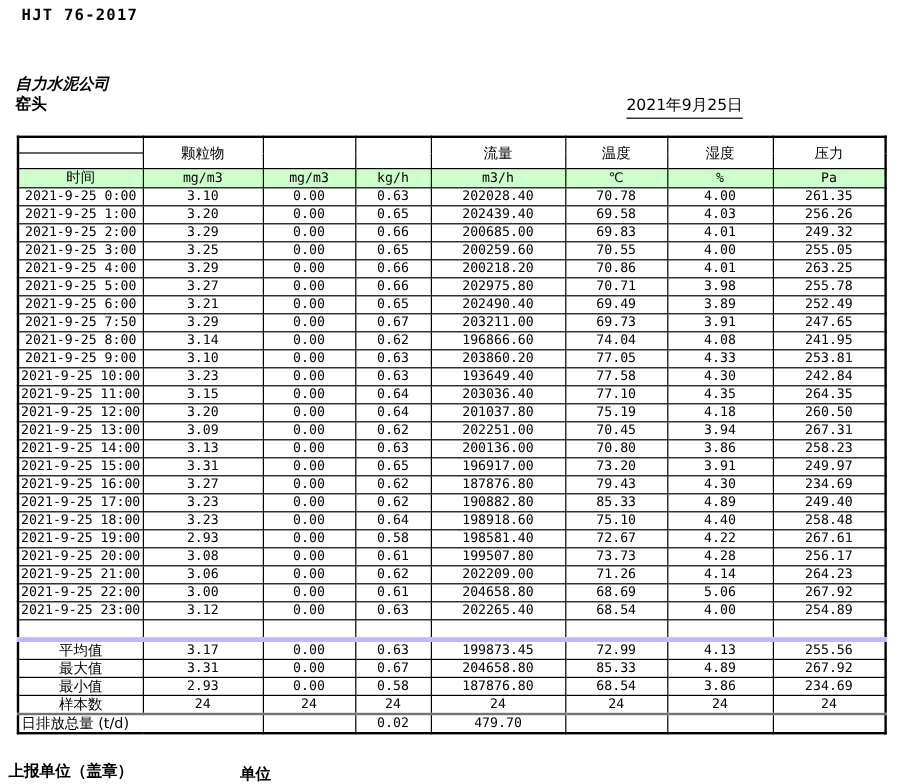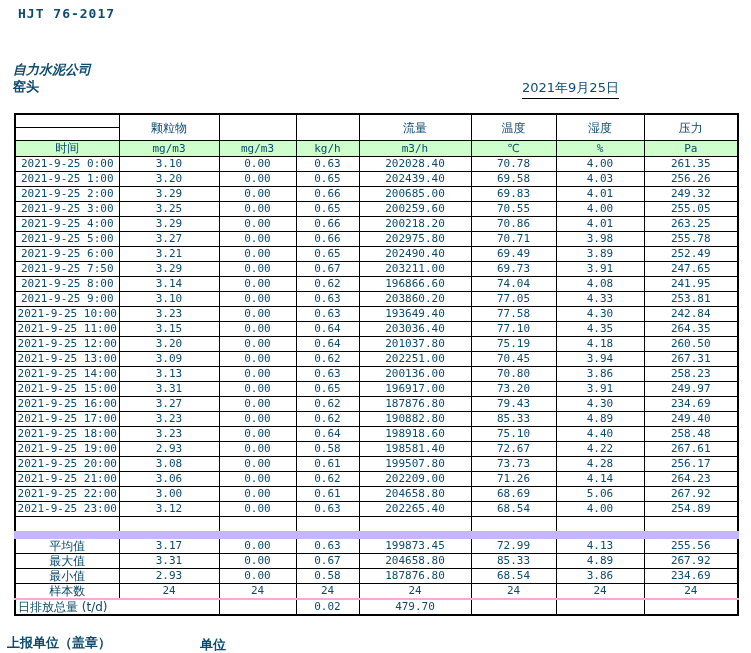--- a/index.html
+++ b/index.html
@@ -1,37 +1,37 @@
 <!DOCTYPE html>
 <html><head>
 <meta charset="utf-8">
 <style>
   html,body{margin:0;padding:0;background:#fff;}
   #page{position:relative;width:751px;height:653px;background:#ffffff;overflow:hidden;
-        font-family:"DejaVu Sans",sans-serif;color:#0c4a6e;}
+        font-family:"DejaVu Sans",sans-serif;color:#000000;}
   .std-no{position:absolute;left:18px;top:6px;font-size:13px;font-weight:bold;letter-spacing:1px;
           font-family:"DejaVu Sans Mono","DejaVu Sans",sans-serif;}
   .title{position:absolute;left:155px;top:40px;font-size:15px;font-weight:bold;letter-spacing:1px;}
   .company{position:absolute;left:13px;top:61px;font-size:13px;font-weight:bold;font-style:italic;}
   .location{position:absolute;left:13px;top:78px;font-size:13px;font-weight:bold;}
   .date{position:absolute;left:522px;top:79px;font-size:13px;border-bottom:1px solid #000;padding-bottom:1px;}
   table{position:absolute;left:14px;top:113px;border-collapse:collapse;table-layout:fixed;width:723px;
         font-family:"DejaVu Sans Mono","DejaVu Sans",sans-serif;font-size:11px;}
   table{border:2px solid #000;padding-left:35px;}
   td{border:1px solid #000;height:14px;line-height:14px;text-align:center;padding:0;
      overflow:hidden;white-space:nowrap;}
   tr.h1 td,tr.h2 td{height:12px;line-height:12px;font-size:12px;font-family:"DejaVu Sans",sans-serif;}
   tr.h1 td{font-weight:normal;}
   td.split-top{border-bottom:1px solid #000;}
   tr.unit-row td{background:#ccffcc;height:15px;line-height:15px;}
   tr.unit-row td.time-head{font-size:12px;font-family:"DejaVu Sans",sans-serif;}
   tr.spacer-row td{height:14px;}
   tr.summary-row td:first-child{font-family:"DejaVu Sans",sans-serif;font-size:12px;}
-  tr.summary-first td{border-top:8px solid #c4b5fd;}
-  tr.total-row td{border-top:2px solid #f9a8d4;}
+  tr.summary-first td{border-top:4px solid #c4b5fd;}
+  tr.total-row td{border-top:2px solid #737373;}
   tr.total-row td.total-label{text-align:left;padding-left:2px;font-family:"DejaVu Sans",sans-serif;font-size:12px;}
   .foot-note{position:absolute;left:7px;top:617px;font-size:13px;font-weight:bold;}
   .foot-report{position:absolute;left:7px;top:634px;font-size:13px;font-weight:bold;}
   .foot-unit{position:absolute;left:200px;top:636px;font-size:13px;font-weight:bold;}
 </style>
 </head>
 <body>
 
 <div id="page">
 

